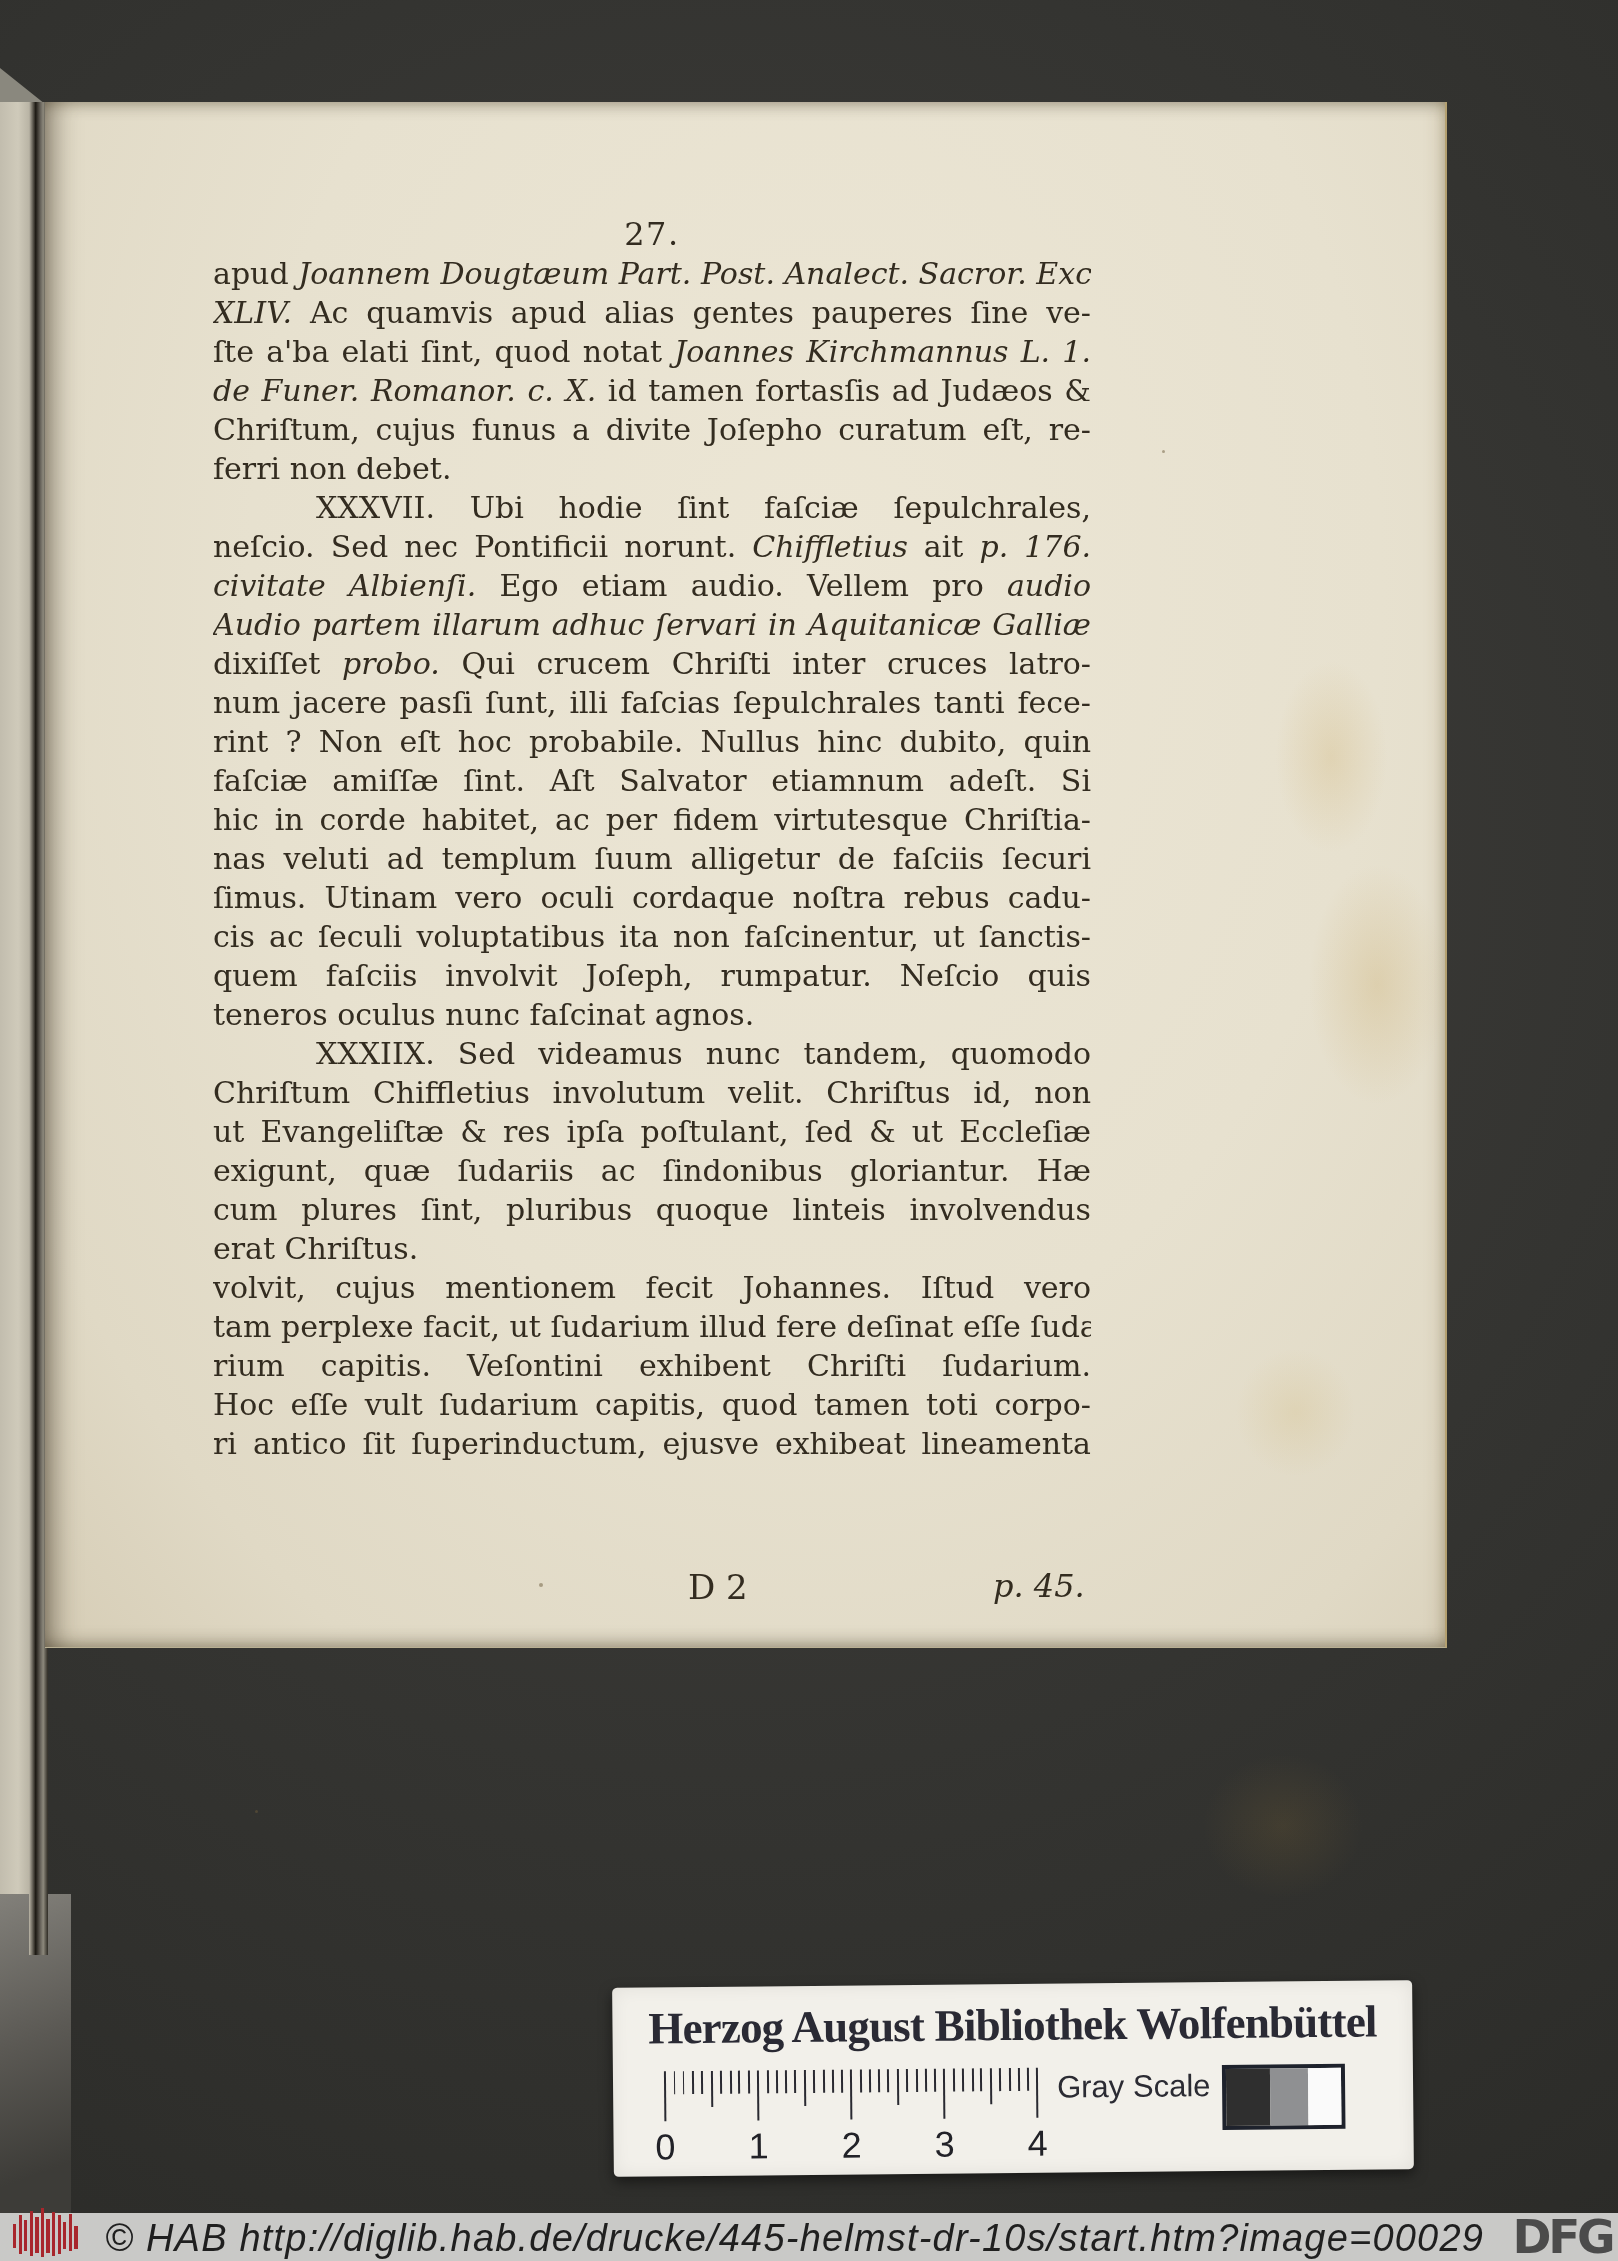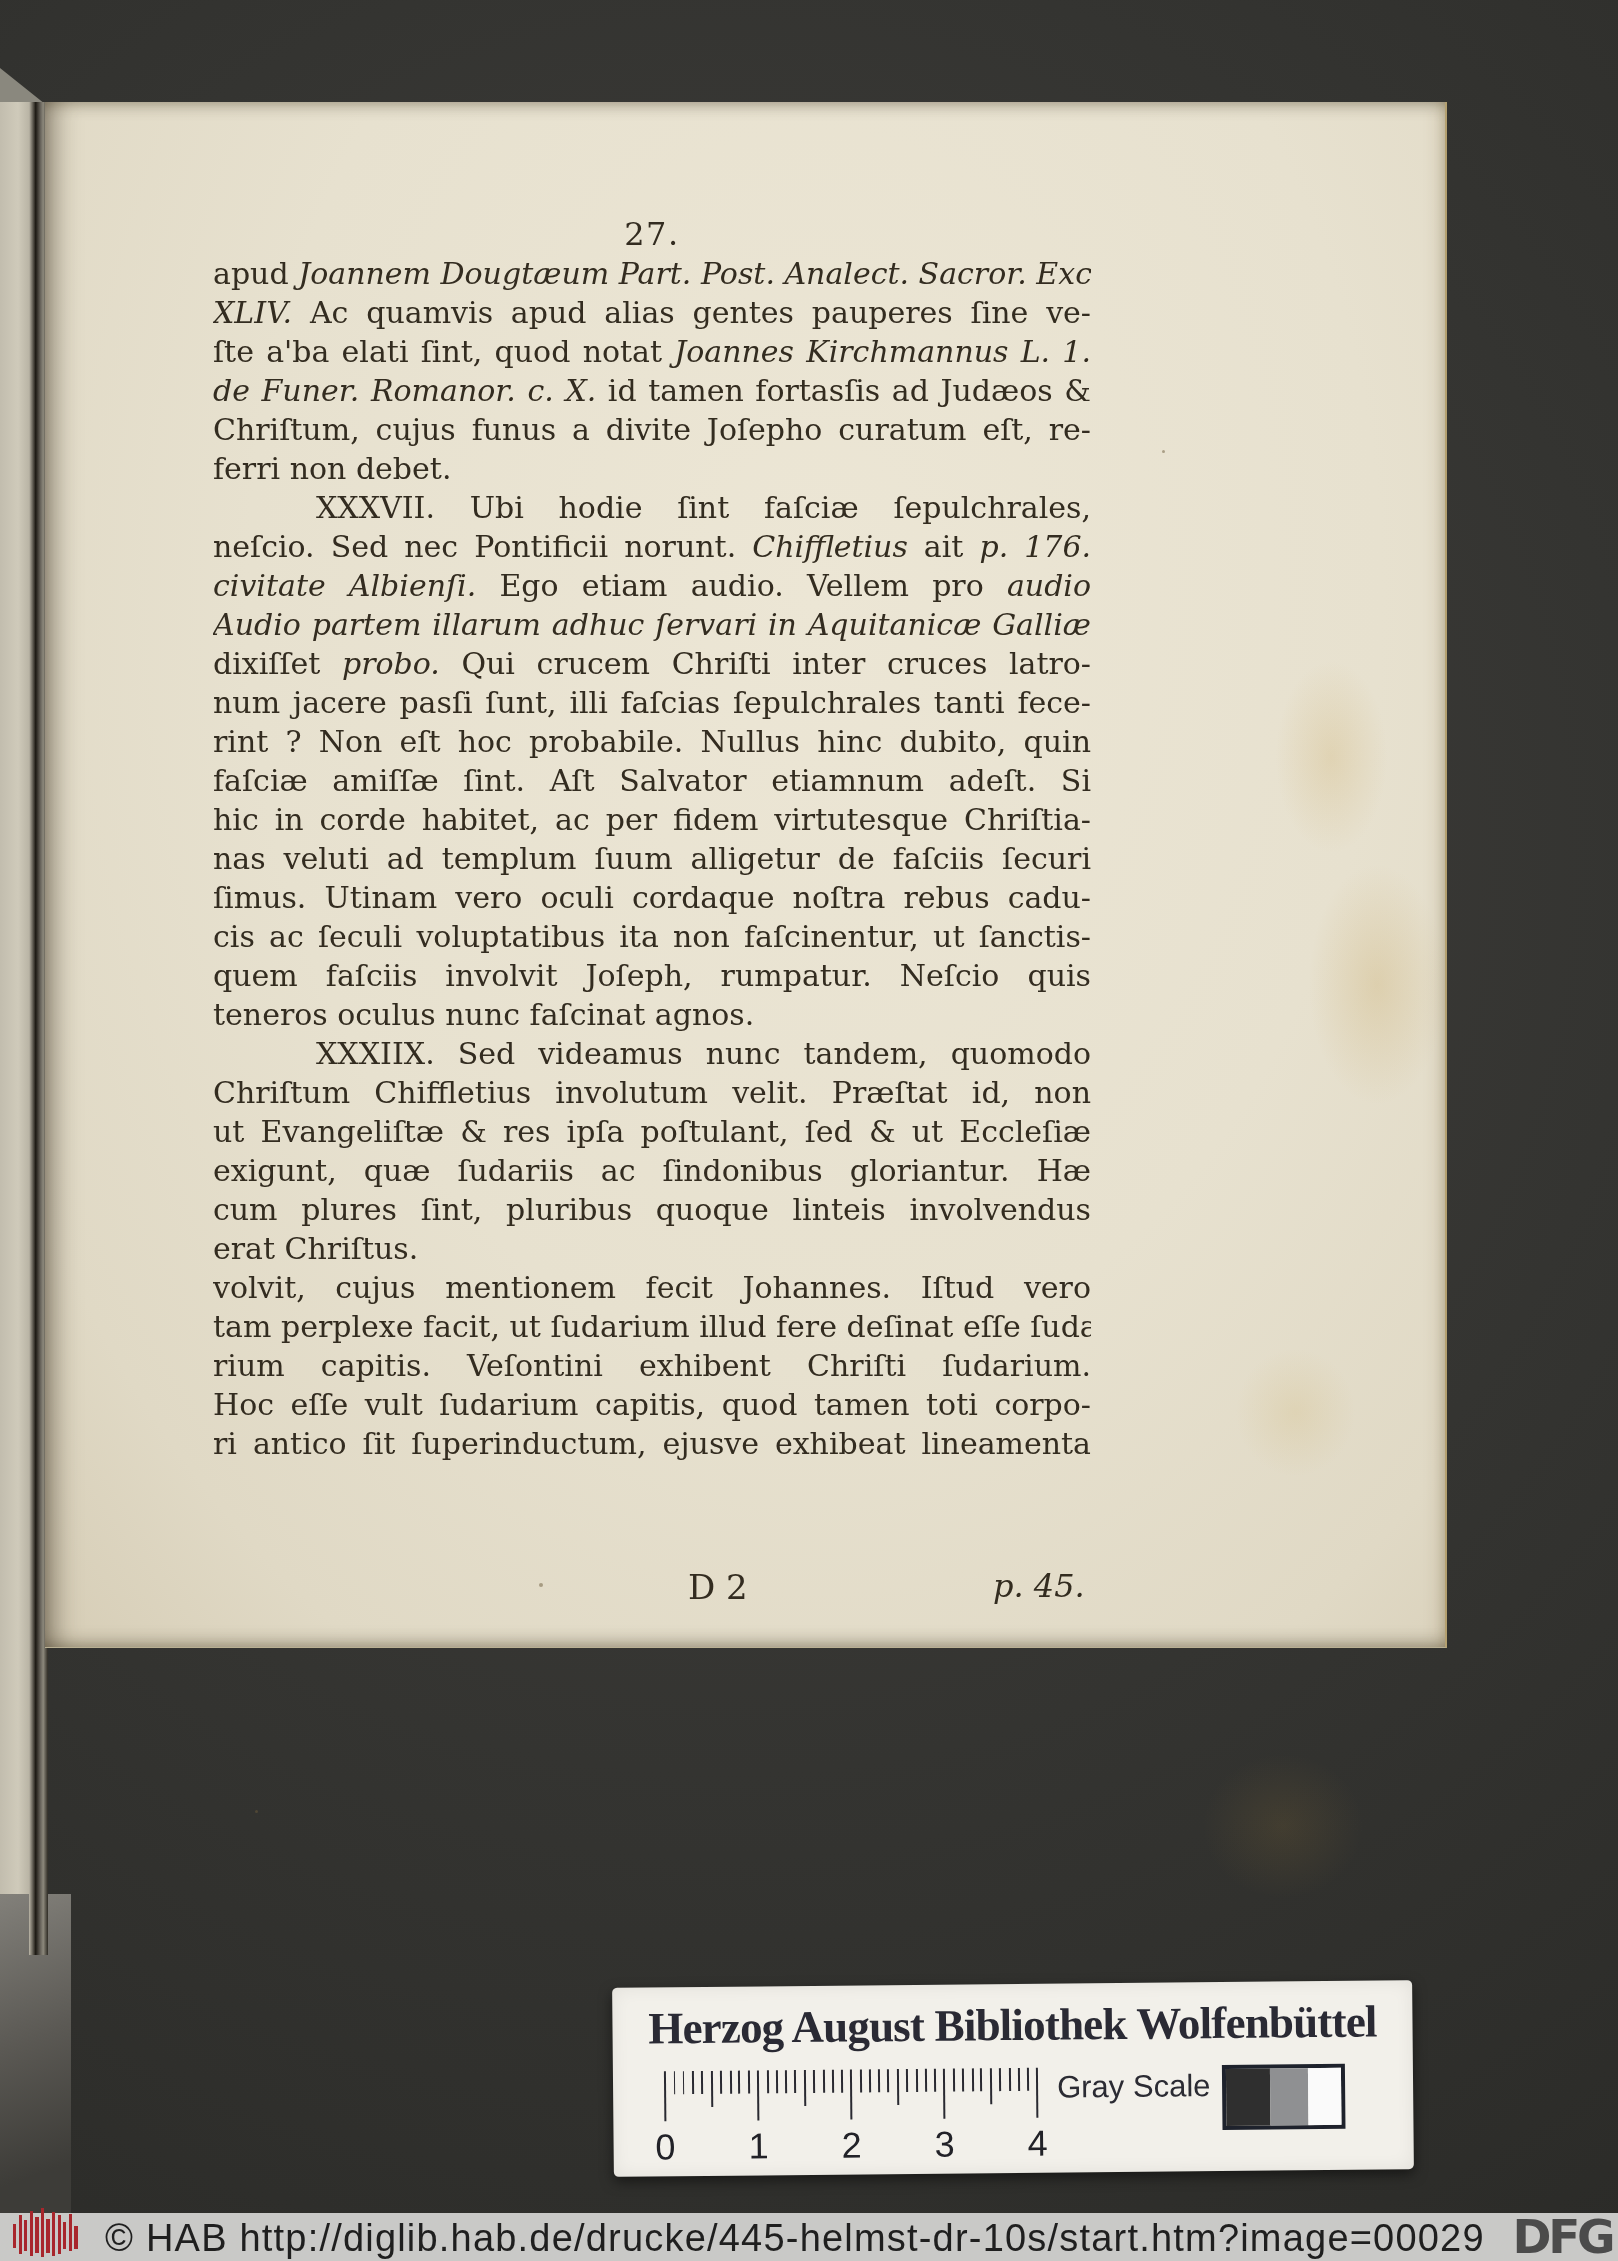--- a/index.html
+++ b/index.html
@@ -97,20 +97,21 @@
   }
   .hab-logo{
     position:absolute;left:13px;top:-4.9px;height:53px;width:70px;
     display:flex;align-items:flex-start;gap:2.4px;
   }
   .hab-logo .bar{width:3.2px;background:var(--red,#a8262c);}
   .copyright{
     position:absolute;left:105px;top:0;height:49px;line-height:50px;
     font-family:"Liberation Sans", sans-serif;font-size:38px;letter-spacing:1.2px;color:#1f1f1f;
     white-space:nowrap;
+    font-style:italic;
   }
   .dfg{
     position:absolute;right:6.5px;top:-1.6px;height:50px;line-height:52px;
     font-family:"DejaVu Sans", sans-serif;font-weight:900;font-size:47px;
     letter-spacing:-3.2px;color:#4b4b4b;
   }
 </style>
 </head>
 <body>
 
@@ -147,21 +148,21 @@
         <div class="line"><span>num jacere pasſi ſunt, illi faſcias ſepulchrales tanti fece-</span></div>
         <div class="line"><span>rint ? Non eſt hoc probabile. Nullus hinc dubito, quin</span></div>
         <div class="line"><span>faſciæ amiſſæ ſint. Aſt Salvator etiamnum adeſt. Si</span></div>
         <div class="line"><span>hic in corde habitet, ac per fidem virtutesque Chriſtia-</span></div>
         <div class="line"><span>nas veluti ad templum ſuum alligetur de faſciis ſecuri</span></div>
         <div class="line"><span>ſimus. Utinam vero oculi cordaque noſtra rebus cadu-</span></div>
         <div class="line"><span>cis ac ſeculi voluptatibus ita non faſcinentur, ut ſanctis-</span></div>
         <div class="line"><span>quem faſciis involvit Joſeph, rumpatur. Neſcio quis</span></div>
         <div class="line nojust"><span>teneros oculus nunc faſcinat agnos.</span></div>
         <div class="line indent"><span>XXXIIX. Sed videamus nunc tandem, quomodo</span></div>
-        <div class="line"><span>Chriſtum Chiffletius involutum velit. Præſtat id, non</span></div>
+        <div class="line"><span>Chriſtum Chiffletius involutum velit. Chriſtus id, non</span></div>
         <div class="line"><span>ut Evangeliſtæ &amp; res ipſa poſtulant, ſed &amp; ut Eccleſiæ</span></div>
         <div class="line"><span>exigunt, quæ ſudariis ac ſindonibus gloriantur. Hæ</span></div>
         <div class="line"><span>cum plures ſint, pluribus quoque linteis involvendus</span></div>
         <div class="line nojust"><span>erat Chriſtus.</span></div>
         <div class="line"><span>volvit, cujus mentionem fecit Johannes. Iſtud vero</span></div>
         <div class="line"><span>tam perplexe facit, ut ſudarium illud fere deſinat eſſe ſuda-</span></div>
         <div class="line"><span>rium capitis. Veſontini exhibent Chriſti ſudarium.</span></div>
         <div class="line"><span>Hoc eſſe vult ſudarium capitis, quod tamen toti corpo-</span></div>
         <div class="line"><span>ri antico ſit ſuperinductum, ejusve exhibeat lineamenta</span></div>
       </div>

